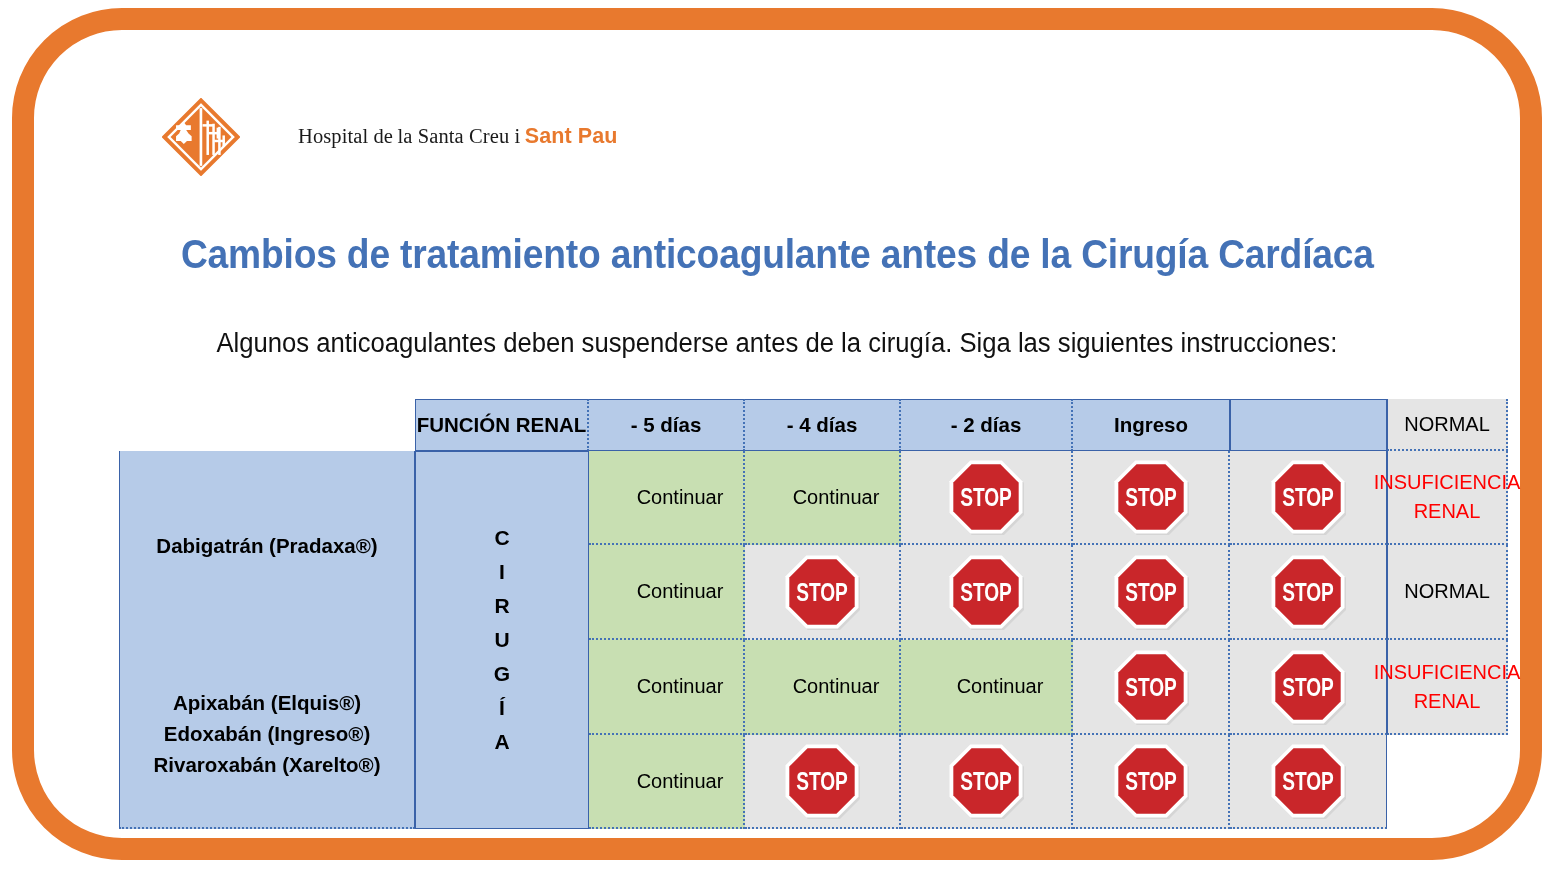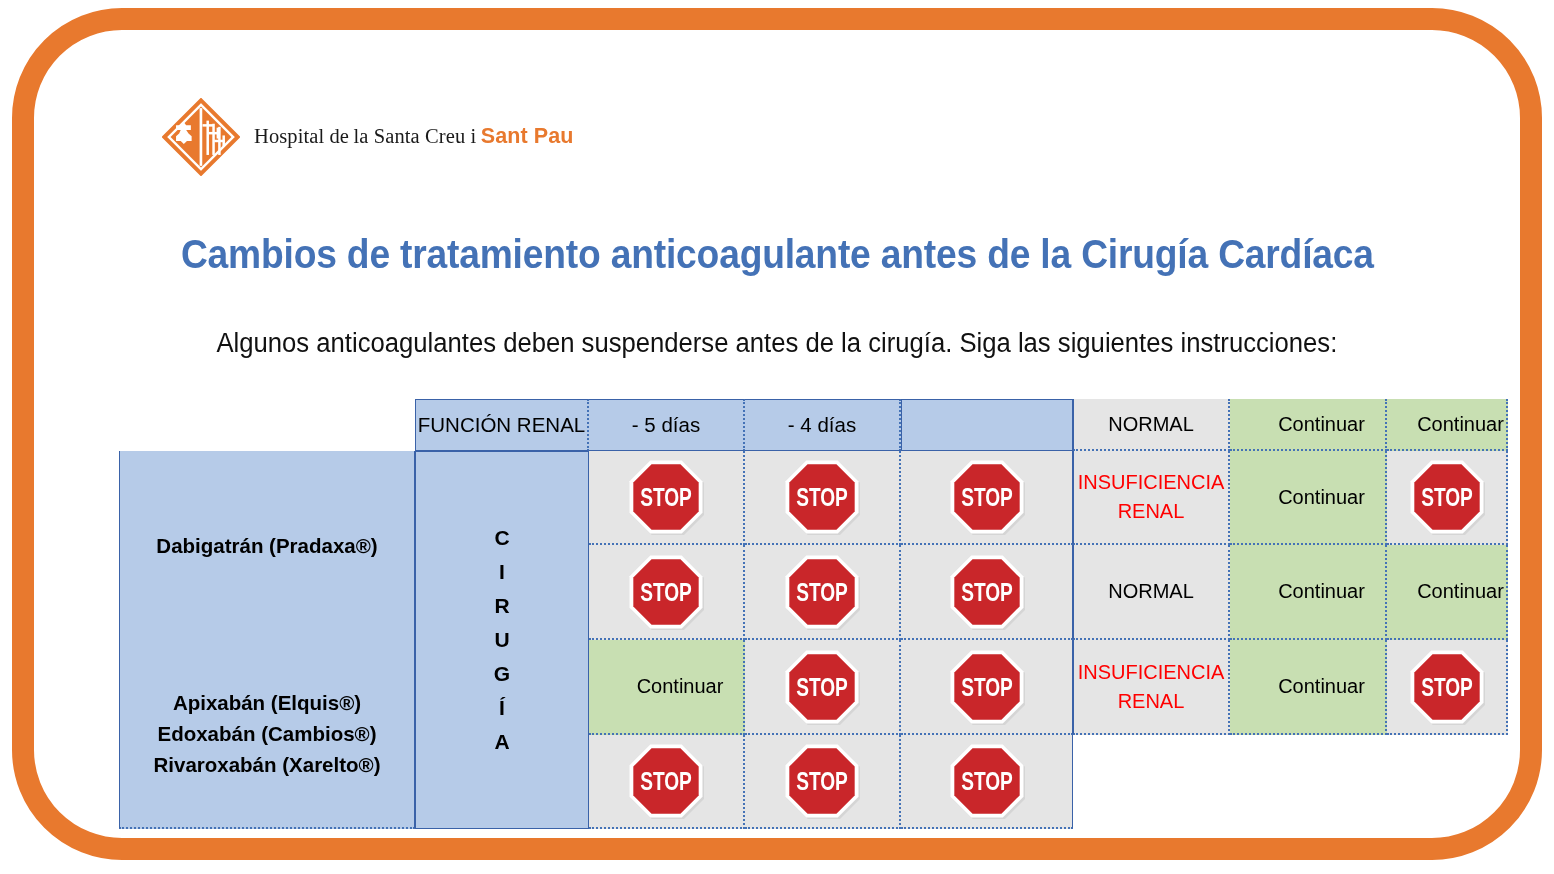--- a/index.html
+++ b/index.html
@@ -42,20 +42,21 @@
     align-items: center;
     gap: 14px;
   }
   .logo-mark {
     width: 78px;
     height: 78px;
     flex: 0 0 auto;
   }
   .logo-text {
     line-height: 1.08;
+    margin-left: 44px;
   }
   .logo-line {
     font-family: "Liberation Serif", serif;
     font-size: 20.5px;
     color: #1a1a1a;
     white-space: nowrap;
     letter-spacing: .1px;
   }
   .logo-line.brand {
     font-family: "Liberation Sans", sans-serif;
@@ -123,21 +124,21 @@
     background: #e5e5e5;
     border-right: 2px dotted #4472b6;
     border-bottom: 2px dotted #4472b6;
     position: relative;
   }
 
   .blank { background: transparent; border: none; }
 
   .hdr {
     background: #b6cbe8;
-    font-weight: normal;
+    font-weight: bold;
     font-size: 20.5px;
     border-top: 1.5px solid #3a62a8;
     border-bottom: 1.5px solid #3a62a8;
   }
   .hdr.first { border-left: 1.5px solid #3a62a8; }
   .hdr.last  { border-right: 1.5px solid #3a62a8; }
 
   .drug {
     background: #b6cbe8;
     font-weight: bold;
@@ -217,20 +218,22 @@
 
     <div id="subtitle"><span>Algunos anticoagulantes deben suspenderse antes de la cirugía. Siga las siguientes instrucciones:</span></div>
     <div id="title"><span>Cambios de tratamiento anticoagulante antes de la Cirugía Cardíaca</span></div>
 
     <div id="table">
 
       <div class="cell blank"></div>
       <div class="cell hdr first">FUNCIÓN RENAL</div>
       <div class="cell hdr">- 5 días</div>
       <div class="cell hdr">- 4 días</div>
+      <div class="cell hdr">- 2 días</div>
+      <div class="cell hdr last">Ingreso</div>
       <div class="cell hdr last" style="border-left:1.5px solid #3a62a8;"></div>
 
       <div class="cell drug" style="grid-row: 2 / span 2; text-align: center;">
         <span class="renal-l">Dabigatrán (Pradaxa®)</span>
       </div>
 
       <div class="cell renal left-edge">NORMAL</div>
       <div class="cell green">Continuar</div>
       <div class="cell green">Continuar</div>
       <div class="cell">
@@ -317,21 +320,21 @@
             <polygon points="29.3,2 70.7,2 98,29.3 98,70.7 70.7,98 29.3,98 2,70.7 2,29.3" fill="#c9c9c9" opacity="0.55" transform="translate(2.5,2.5)"></polygon>
             <polygon points="29.3,2 70.7,2 98,29.3 98,70.7 70.7,98 29.3,98 2,70.7 2,29.3" fill="#ffffff"></polygon>
             <polygon points="31,7 69,7 93,31 93,69 69,93 31,93 7,69 7,31" fill="#c9262a"></polygon>
             <text x="50" y="50" fill="#ffffff" font-family="'Liberation Sans', sans-serif" font-size="34" font-weight="bold" text-anchor="middle" dominant-baseline="central" textLength="68" lengthAdjust="spacingAndGlyphs">STOP</text>
           </svg>
         </span>
       </div>
 
       <div class="cell drug edge-bottom" style="grid-row: 4 / span 2;">
         <span class="renal-l">Apixabán  (Elquis®)</span>
-        <span class="renal-l">Edoxabán (Cambios®)</span>
+        <span class="renal-l">Edoxabán (Ingreso®)</span>
         <span class="renal-l">Rivaroxabán (Xarelto®)</span>
       </div>
 
       <div class="cell renal left-edge">NORMAL</div>
       <div class="cell green">Continuar</div>
       <div class="cell green">Continuar</div>
       <div class="cell green">Continuar</div>
       <div class="cell">
         <span class="stop">
           <svg viewBox="0 0 100 100" xmlns="http://www.w3.org/2000/svg">

